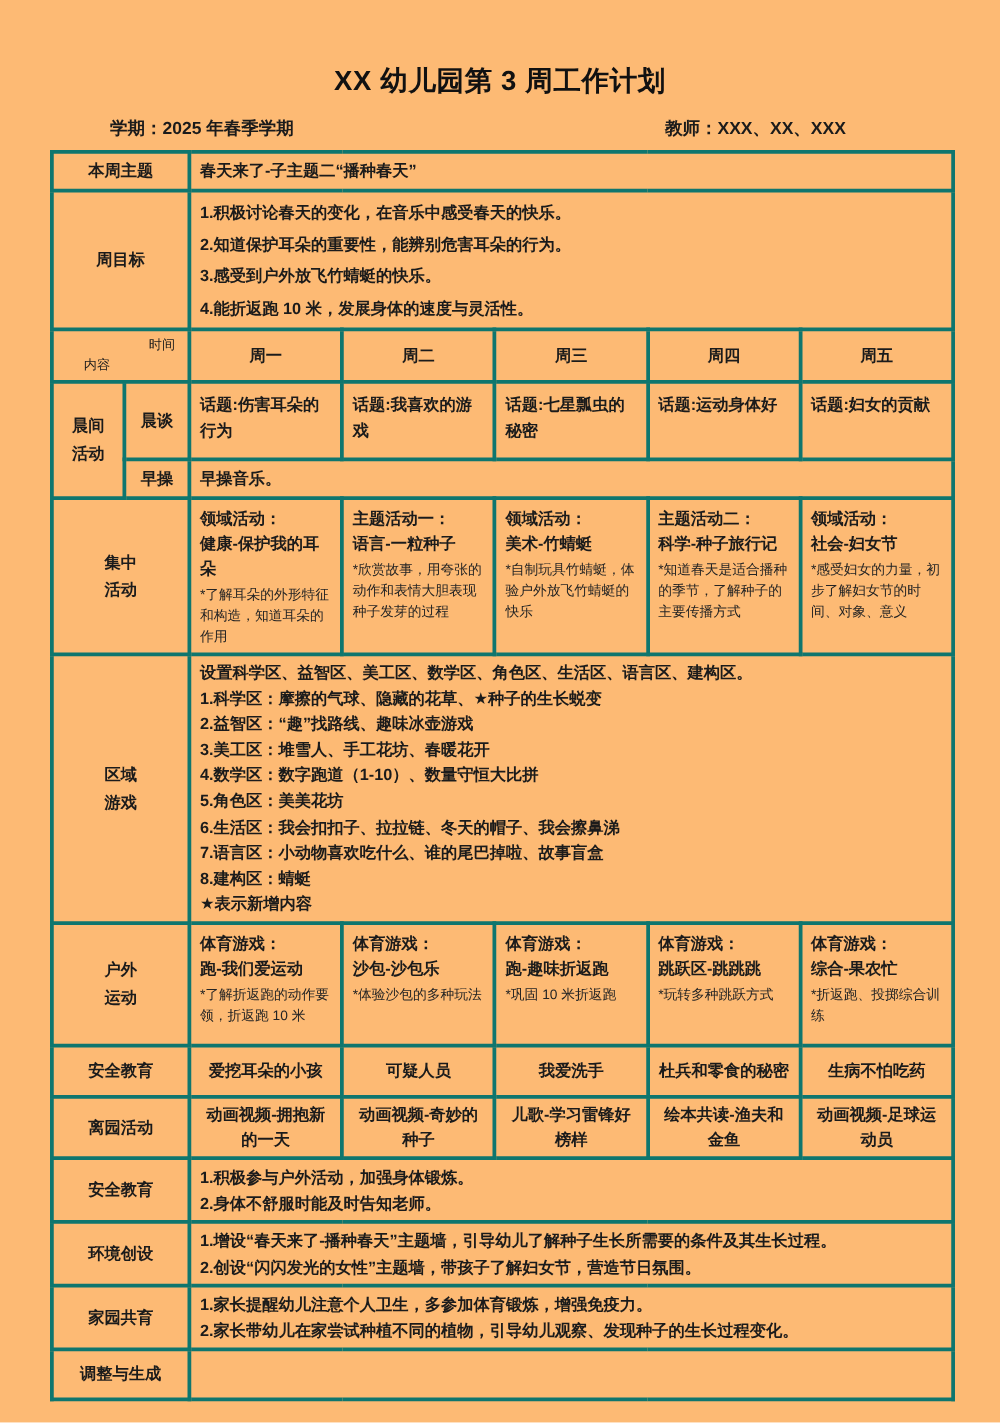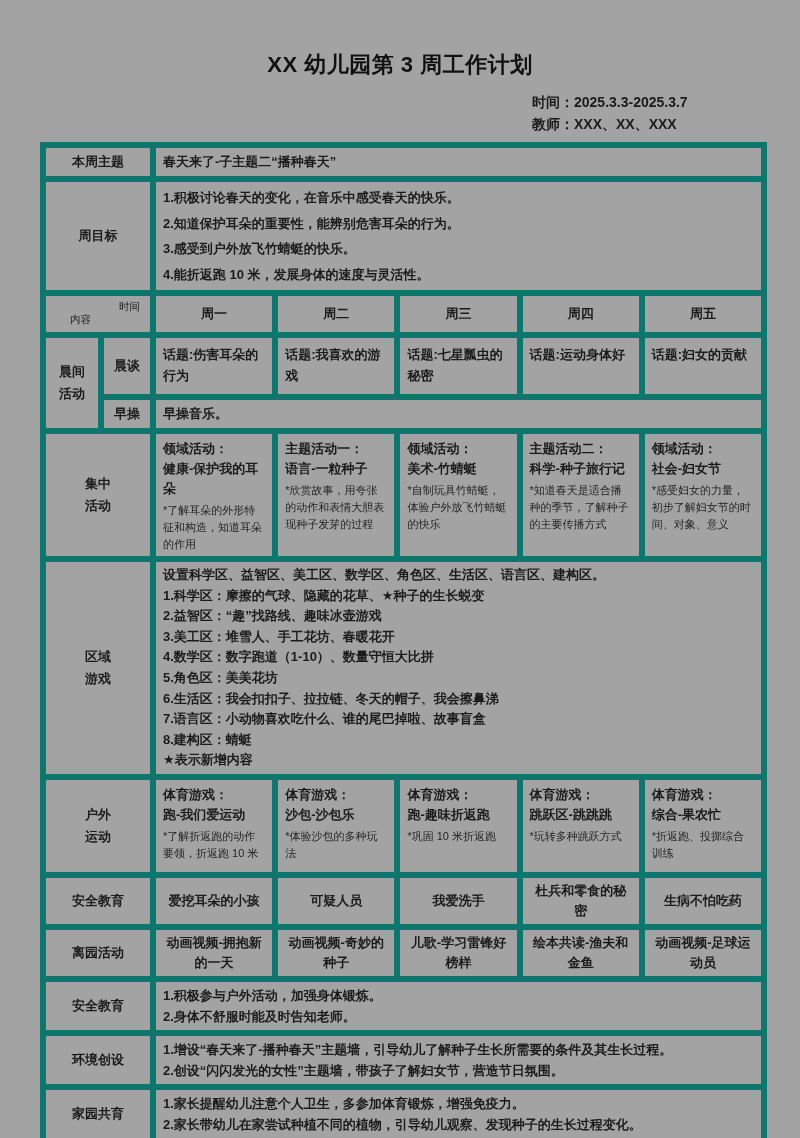--- a/index.html
+++ b/index.html
@@ -1,21 +1,21 @@
 <!DOCTYPE html>
 <html><head>
 <meta charset="utf-8">
 <style>
   * { margin: 0; padding: 0; box-sizing: border-box; }
   html, body { background: #ffffff; }
   .page {
     position: relative;
     width: 800px;
     height: 1138px;
-    background: #a3a3a3;
+    background: #fdba74;
     font-family: "Liberation Sans", "DejaVu Sans", sans-serif;
     color: #1b1b1b;
     overflow: hidden;
   }
   .title {
     padding-top: 50px;
     text-align: center;
     font-size: 22px;
     font-weight: 700;
     letter-spacing: 0.5px;
@@ -33,21 +33,21 @@
   .meta-line span { white-space: pre; }
 
   table.plan {
     border-collapse: collapse;
     table-layout: fixed;
     width: 721px;
     margin: 7px 0 0 40px;
     border: 2px solid #2e2e2e;
   }
   table.plan td {
-    border: 6px solid #0f766e;
+    border: 3px solid #0f766e;
     padding: 3px 7px;
     vertical-align: middle;
     font-size: 13px;
     color: #1b1b1b;
     word-break: break-all;
   }
   .label {
     text-align: center;
     font-weight: 700;
     font-size: 13.5px;
@@ -93,25 +93,25 @@
 </style>
 </head>
 <body>
 
 <div class="page">
 
   <div class="title">XX 幼儿园第 3 周工作计划</div>
 
   <div class="meta">
     <div class="meta-col left">
+      <div class="meta-line">
+        <span>学期：</span><span>2025 年春季学期</span>
+      </div>
     </div>
     <div class="meta-col right">
-      <div class="meta-line">
-        <span>时间：</span><span>2025.3.3-2025.3.7</span>
-      </div>
       <div class="meta-line">
         <span>教师：</span><span>XXX、XX、XXX</span>
       </div>
     </div>
   </div>
 
   <table class="plan">
     <colgroup>
       <col style="width:58px">
         <col style="width:52px">

